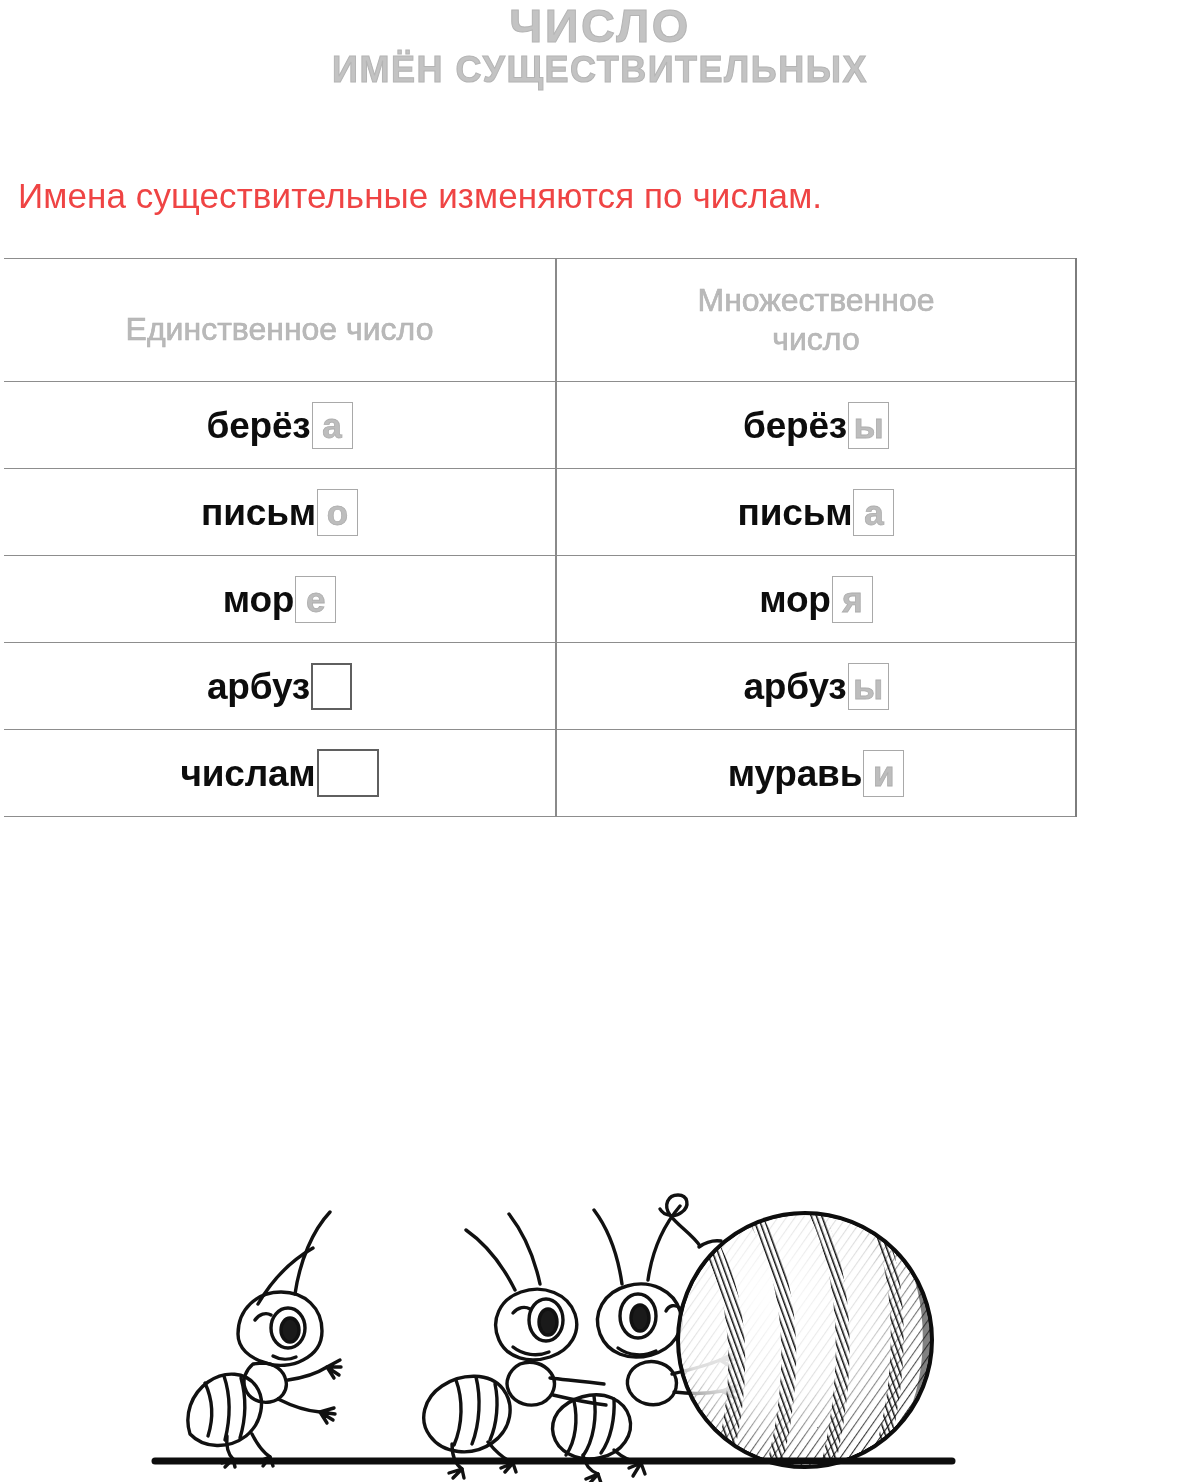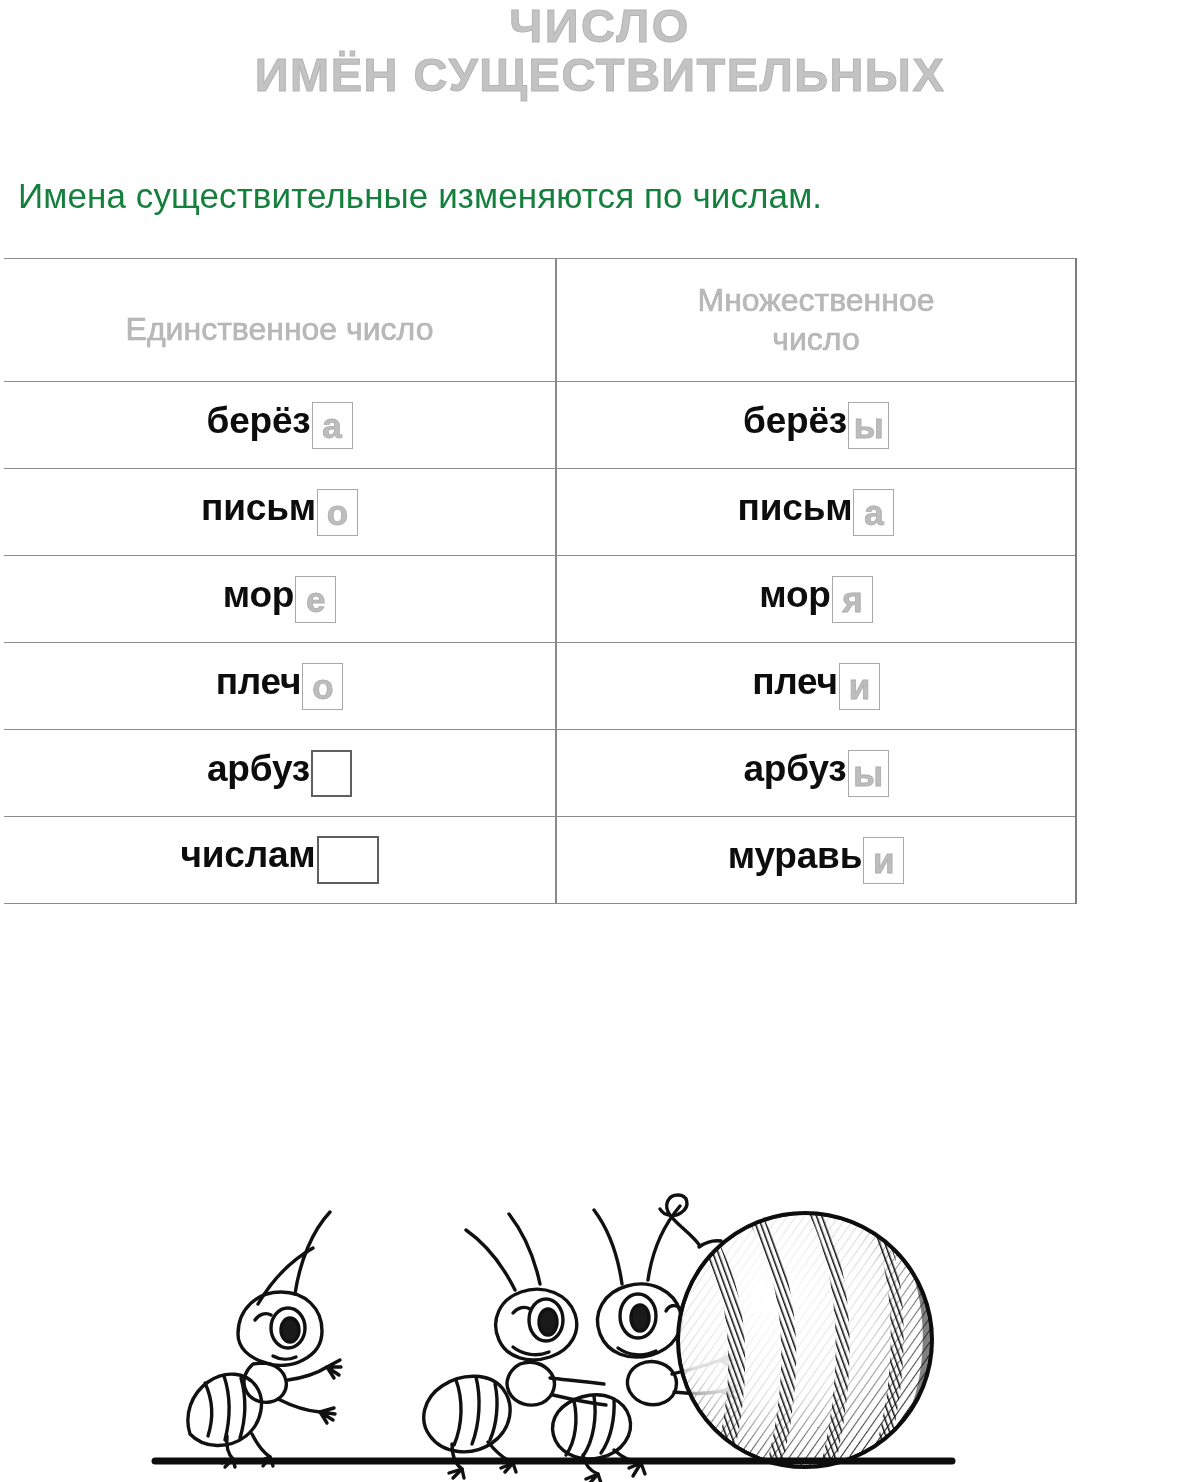--- a/index.html
+++ b/index.html
@@ -29,32 +29,32 @@
   .title-line {
     font-size: 47px;
     font-weight: 700;
     letter-spacing: 2.5px;
     color: #c3c3c3;
     -webkit-text-stroke: 1px #b4b4b4;
     text-transform: uppercase;
     white-space: nowrap;
   }
   .title-line.line2 {
-    font-size: 47px;
+    font-size: 36px;
     letter-spacing: 1.5px;
   }
 
   
   .intro {
     position: absolute;
     top: 176px;
     left: 18px;
     font-size: 35px;
     font-weight: 400;
-    color: #15803d;
+    color: #ef4444;
     letter-spacing: 0.1px;
     white-space: nowrap;
   }
 
   
   .table {
     position: absolute;
     top: 258px;
     left: 4px;
     width: 1072px;
@@ -82,20 +82,21 @@
     line-height: 1.22;
     padding: 0 10px;
     margin-top: 20px;
   }
   .hdr-text.two-line { max-width: 400px; margin: 16px auto; }
 
   .data-row td { height: 86px; }
 
   .word {
     display: inline-flex;
+    align-items: center;
     justify-content: center;
     font-size: 37px;
     font-weight: 700;
     color: #0d0d0d;
     letter-spacing: -0.2px;
     line-height: 1;
   }
   .stem { white-space: nowrap; }
 
   
@@ -188,30 +189,20 @@
             <span class="stem">мор</span>
             <span class="ending">е</span>
           </span></td>
         <td><span class="word">
             <span class="stem">мор</span>
             <span class="ending">я</span>
           </span></td>
       </tr>
       <tr class="data-row">
         <td><span class="word">
-            <span class="stem">плеч</span>
-            <span class="ending">о</span>
-          </span></td>
-        <td><span class="word">
-            <span class="stem">плеч</span>
-            <span class="ending">и</span>
-          </span></td>
-      </tr>
-      <tr class="data-row">
-        <td><span class="word">
             <span class="stem">арбуз</span>
             <span class="ending empty"></span>
           </span></td>
         <td><span class="word">
             <span class="stem">арбуз</span>
             <span class="ending">ы</span>
           </span></td>
       </tr>
       <tr class="data-row">
         <td><span class="word">

